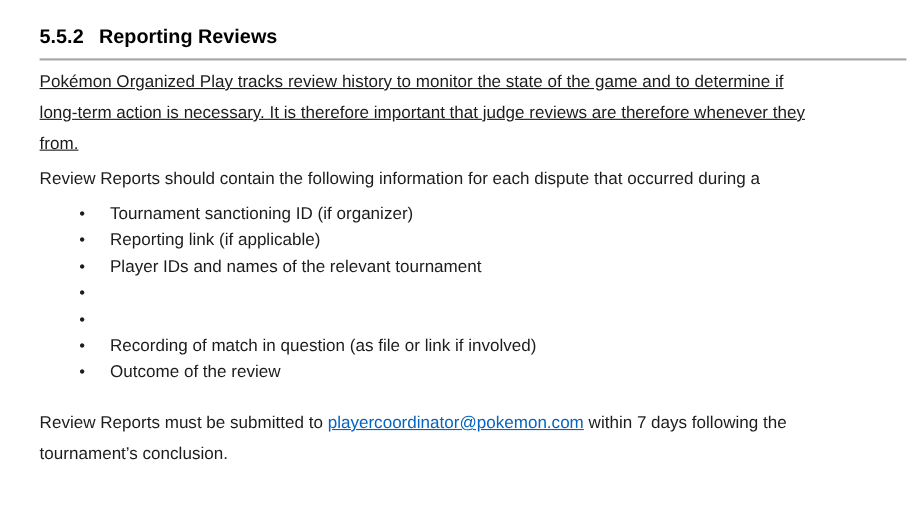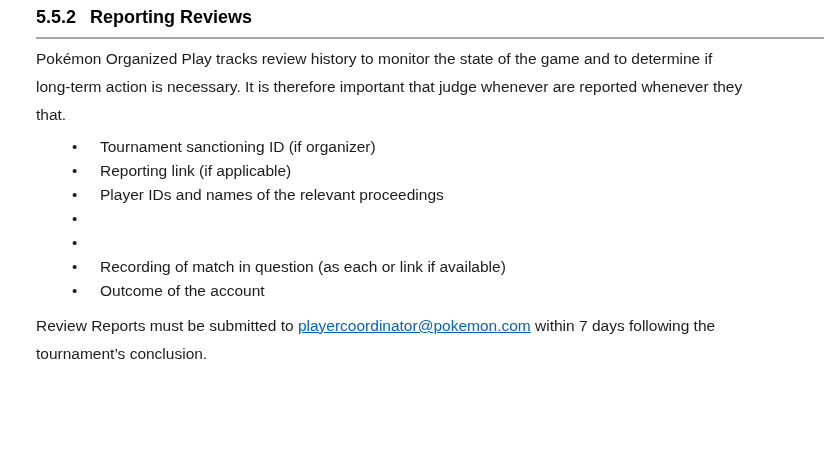--- a/index.html
+++ b/index.html
@@ -10,40 +10,40 @@
   .page {
     position: relative;
     width: 832px;
     height: 464px;
     background: #ffffff;
     color: #1c1c1c;
     font-family: "Liberation Sans", "DejaVu Sans", sans-serif;
     font-size: 15.5px;
     overflow: hidden;
     box-sizing: border-box;
-    padding: 4px 8px 0 36px;
+    padding: 20px 8px 0 36px;
   }
   h2.heading {
     margin: 0;
     font-size: 18px;
     font-weight: 700;
     color: #000000;
     line-height: 26px;
     white-space: nowrap;
   }
   .heading .htitle { margin-left: 14px; }
   .rule {
     height: 2px;
     background: #a8a8a8;
     margin: 7px 0 0 0;
   }
   .para { margin: 0; padding: 0; }
-  .para.intro { margin-top: 6px; }
+  .para.intro { margin-top: 6px; text-decoration: underline; }
   .para.req-intro { margin-top: 4px; }
-  .para.submission { margin-top: 9px; }
+  .para.submission { margin-top: 20px; }
   .pline {
     display: block;
     line-height: 28px;
     white-space: nowrap;
   }
   ul.bullets {
     list-style: none;
     margin: 6px 0 0 0;
     padding: 0 0 0 36px;
   }
@@ -75,62 +75,63 @@
 <body>
 
 <div class="page">
 
   <h2 class="heading"><span class="hnum">5.5.2</span><span class="htitle">Reporting Reviews</span></h2>
 
   <div class="rule"></div>
 
   <p class="para intro">
     <span class="pline">Pokémon Organized Play tracks review history to monitor the state of the game and to determine if</span>
-    <span class="pline">long-term action is necessary. It is therefore important that judge whenever are reported whenever they</span>
-    <span class="pline">that.</span>
+    <span class="pline">long-term action is necessary. It is therefore important that judge reviews are therefore whenever they</span>
+    <span class="pline">from.</span>
   </p>
 
   <p class="para req-intro">
+    <span class="pline">Review Reports should contain the following information for each dispute that occurred during a</span>
   </p>
 
   <ul class="bullets">
     <li class="bullet-item">
       <span class="bullet-glyph">•</span>
       <span class="bullet-text">
         <span class="bline">Tournament sanctioning ID (if organizer)</span>
       </span>
     </li>
     <li class="bullet-item">
       <span class="bullet-glyph">•</span>
       <span class="bullet-text">
         <span class="bline">Reporting link (if applicable)</span>
       </span>
     </li>
     <li class="bullet-item">
       <span class="bullet-glyph">•</span>
       <span class="bullet-text">
-        <span class="bline">Player IDs and names of the relevant proceedings</span>
+        <span class="bline">Player IDs and names of the relevant tournament</span>
       </span>
     </li>
     <li class="bullet-item">
       <span class="bullet-glyph">•</span>
     </li>
     <li class="bullet-item">
       <span class="bullet-glyph">•</span>
     </li>
     <li class="bullet-item">
       <span class="bullet-glyph">•</span>
       <span class="bullet-text">
-        <span class="bline">Recording of match in question (as each or link if available)</span>
+        <span class="bline">Recording of match in question (as file or link if involved)</span>
       </span>
     </li>
     <li class="bullet-item">
       <span class="bullet-glyph">•</span>
       <span class="bullet-text">
-        <span class="bline">Outcome of the account</span>
+        <span class="bline">Outcome of the review</span>
       </span>
     </li>
   </ul>
 
   <p class="para submission">
     <span class="pline"><span>Review Reports must be submitted to </span><a class="email-link">playercoordinator@pokemon.com</a><span> within 7 days following the</span></span>
     <span class="pline">tournament’s conclusion.</span>
   </p>
 
 </div>

